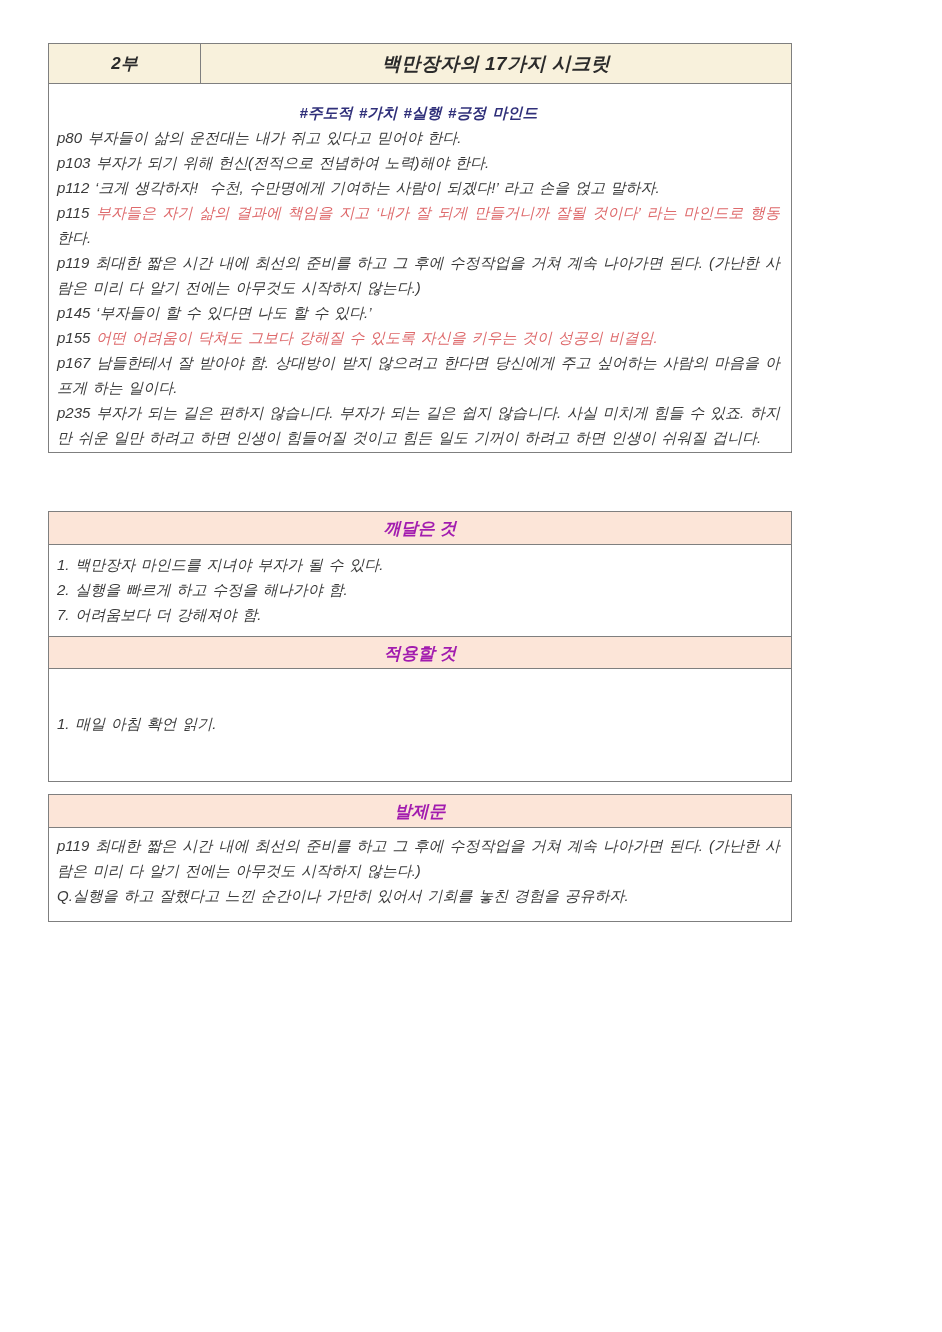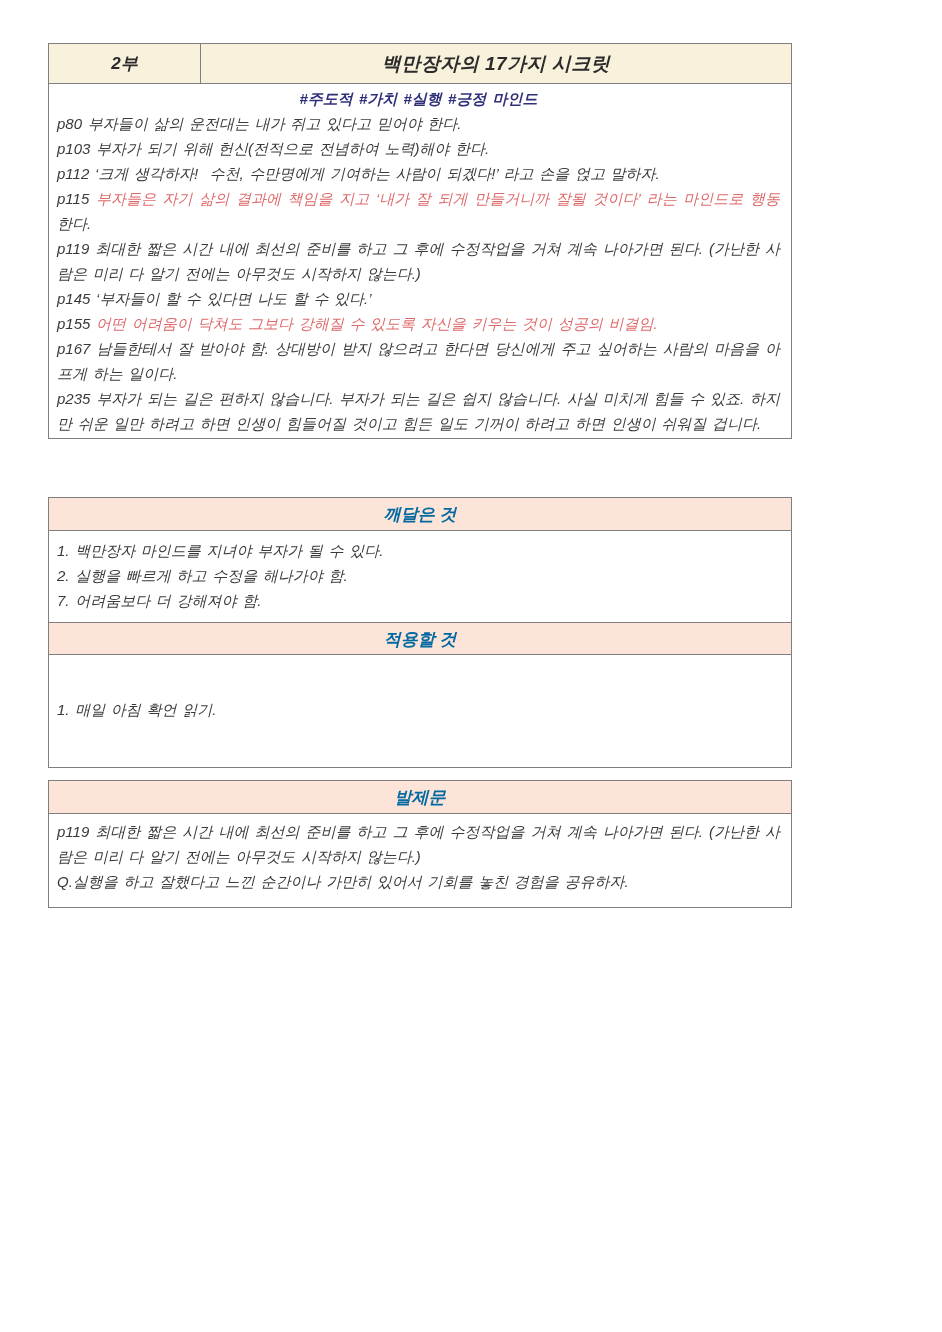--- a/index.html
+++ b/index.html
@@ -41,21 +41,21 @@
   }
   .title-cell {
     flex: 1;
     display: flex; align-items: center; justify-content: center;
     font-weight: bold;
     font-size: 19px;
     letter-spacing: 0.5px;
     color: #2b2b2b;
   }
   .notes-body {
-    padding: 2px 11px 2px 8px;
+    padding: 16px 11px 2px 8px;
     font-size: 15px;
   }
   .hashtags {
     margin: 0;
     line-height: 25px;
     text-align: center;
     font-weight: bold;
     color: #30307a;
     word-spacing: 2px;
   }
@@ -71,21 +71,21 @@
   .section-table { margin-top: 58px; }
   .section-table.discussion { margin-top: 12px; }
   .section-header {
     background: #fce5d8;
     border-bottom: 1.5px solid #7f7f7f;
     text-align: center;
     font-weight: bold;
     font-size: 17px;
     height: 33px;
     line-height: 33px;
-    color: #0369a1;
+    color: #a21caf;
   }
   .section-header.mid { border-top: 1.5px solid #7f7f7f; }
   .section-body {
     padding: 7px 11px 9px 8px;
     font-size: 15px;
   }
   .section-body p {
     margin: 0;
     line-height: 25px;
     word-spacing: 1.5px;

